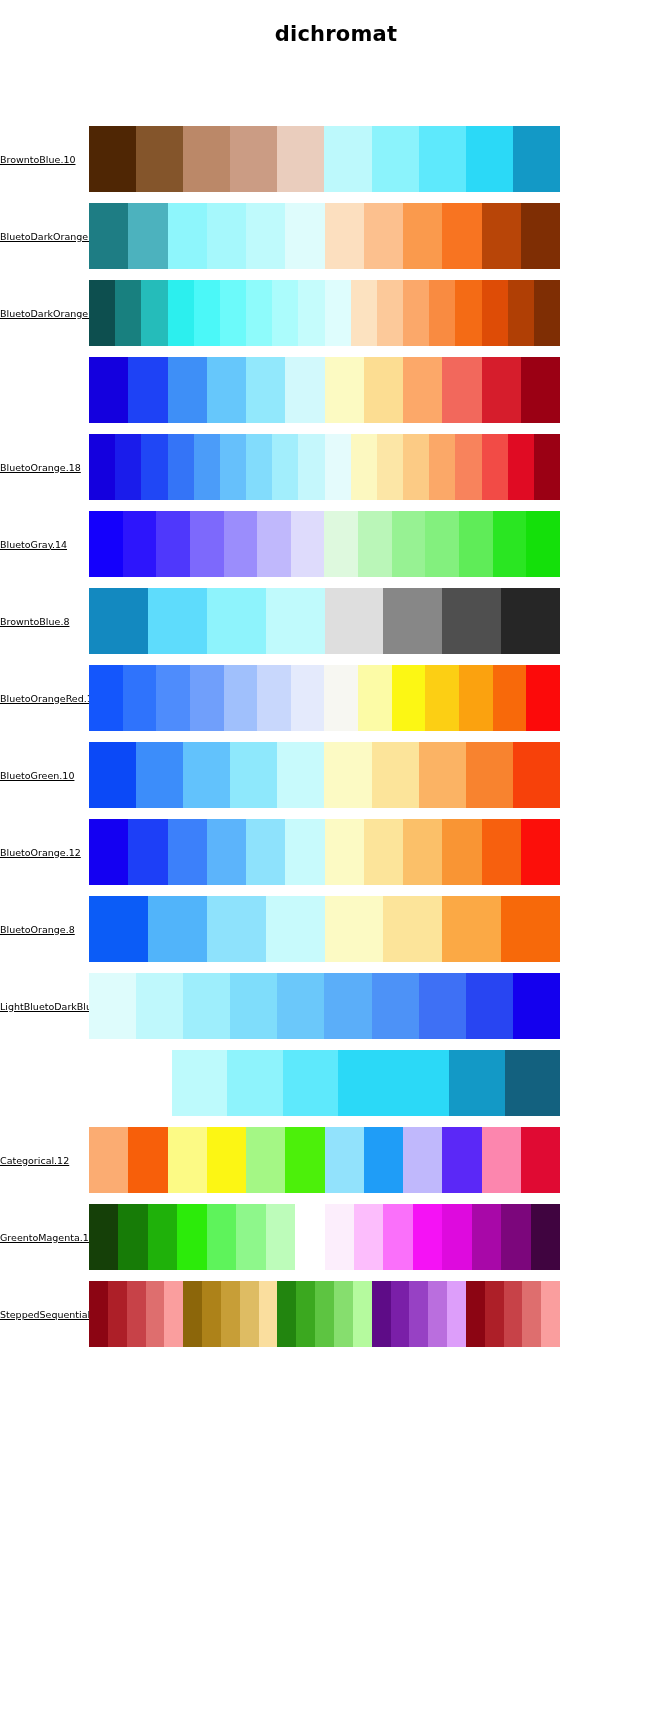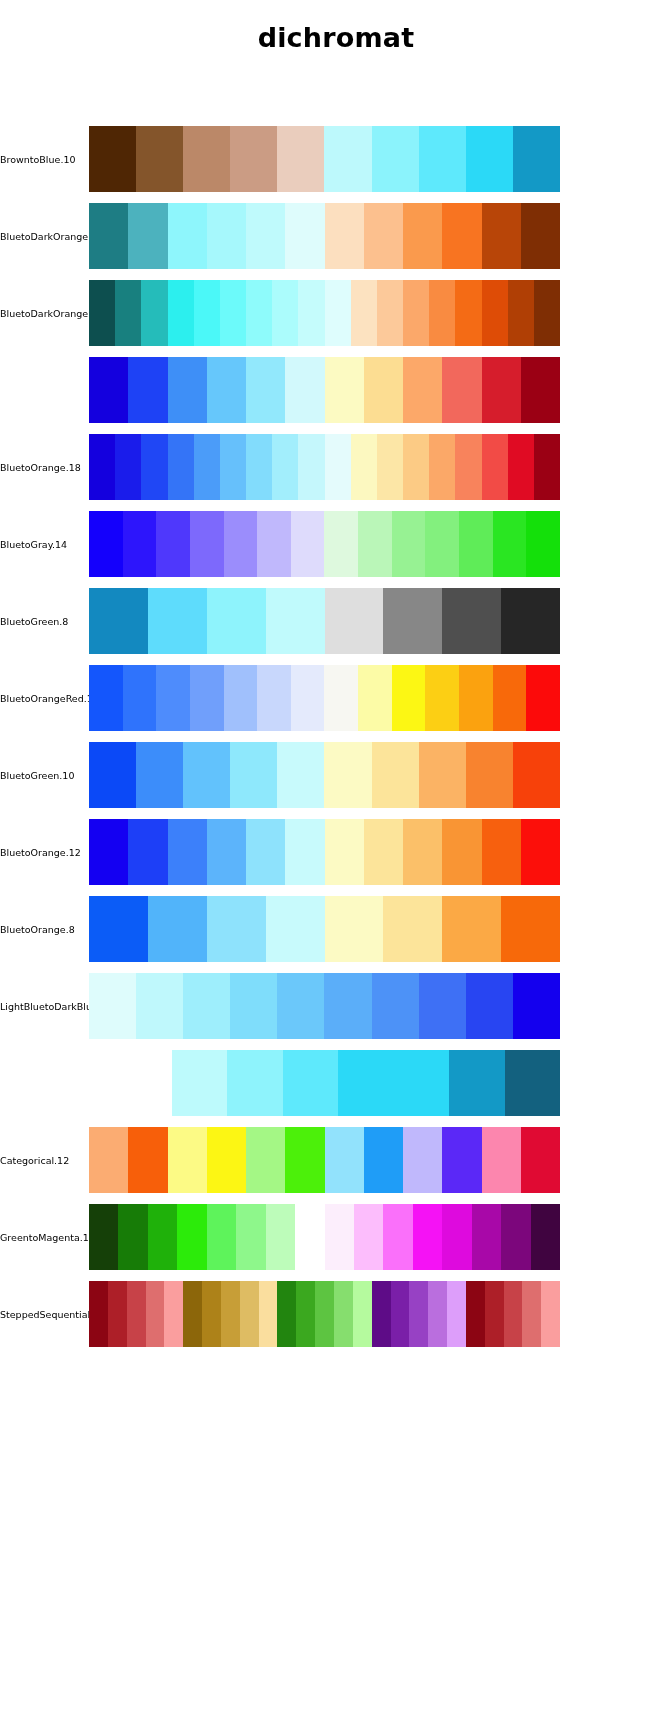--- a/index.html
+++ b/index.html
@@ -13,21 +13,21 @@
     position: relative;
     font-family: "DejaVu Sans", "Liberation Sans", sans-serif;
     overflow: hidden;
   }
   #page-title {
     position: absolute;
     top: 22px;
     left: 0;
     width: 672px;
     text-align: center;
-    font-size: 27px;
+    font-size: 21px;
     font-weight: bold;
     color: #000000;
     letter-spacing: 0.2px;
   }
   #palette-list {
     position: absolute;
     top: 126px;
     left: 0;
     width: 672px;
   }
@@ -43,20 +43,21 @@
     width: 88px;
     height: 66px;
     display: flex;
     align-items: center;
     justify-content: flex-end;
     font-size: 9.5px;
     color: #000000;
     white-space: nowrap;
     overflow: visible;
     direction: rtl;
+    text-decoration: underline;
   }
   .palette-label > span {
     direction: ltr;
   }
   .swatch-strip {
     position: absolute;
     top: 0;
     height: 66px;
     display: flex;
   }
@@ -189,21 +190,21 @@
         <div class="swatch" style="background: rgb(186, 246, 184);"></div>
         <div class="swatch" style="background: rgb(151, 242, 147);"></div>
         <div class="swatch" style="background: rgb(131, 240, 126);"></div>
         <div class="swatch" style="background: rgb(95, 236, 88);"></div>
         <div class="swatch" style="background: rgb(42, 230, 34);"></div>
         <div class="swatch" style="background: rgb(20, 224, 10);"></div>
       </div>
     </div>
     <div class="palette-row">
       <div class="palette-label">
-        <span>BluetoGreen.8</span>
+        <span>BrowntoBlue.8</span>
       </div>
       <div class="swatch-strip" style="left: 89px; width: 471px;">
         <div class="swatch" style="background: rgb(19, 137, 192);"></div>
         <div class="swatch" style="background: rgb(94, 220, 252);"></div>
         <div class="swatch" style="background: rgb(142, 243, 252);"></div>
         <div class="swatch" style="background: rgb(192, 250, 252);"></div>
         <div class="swatch" style="background: rgb(222, 222, 222);"></div>
         <div class="swatch" style="background: rgb(135, 135, 135);"></div>
         <div class="swatch" style="background: rgb(79, 79, 79);"></div>
         <div class="swatch" style="background: rgb(38, 38, 38);"></div>

